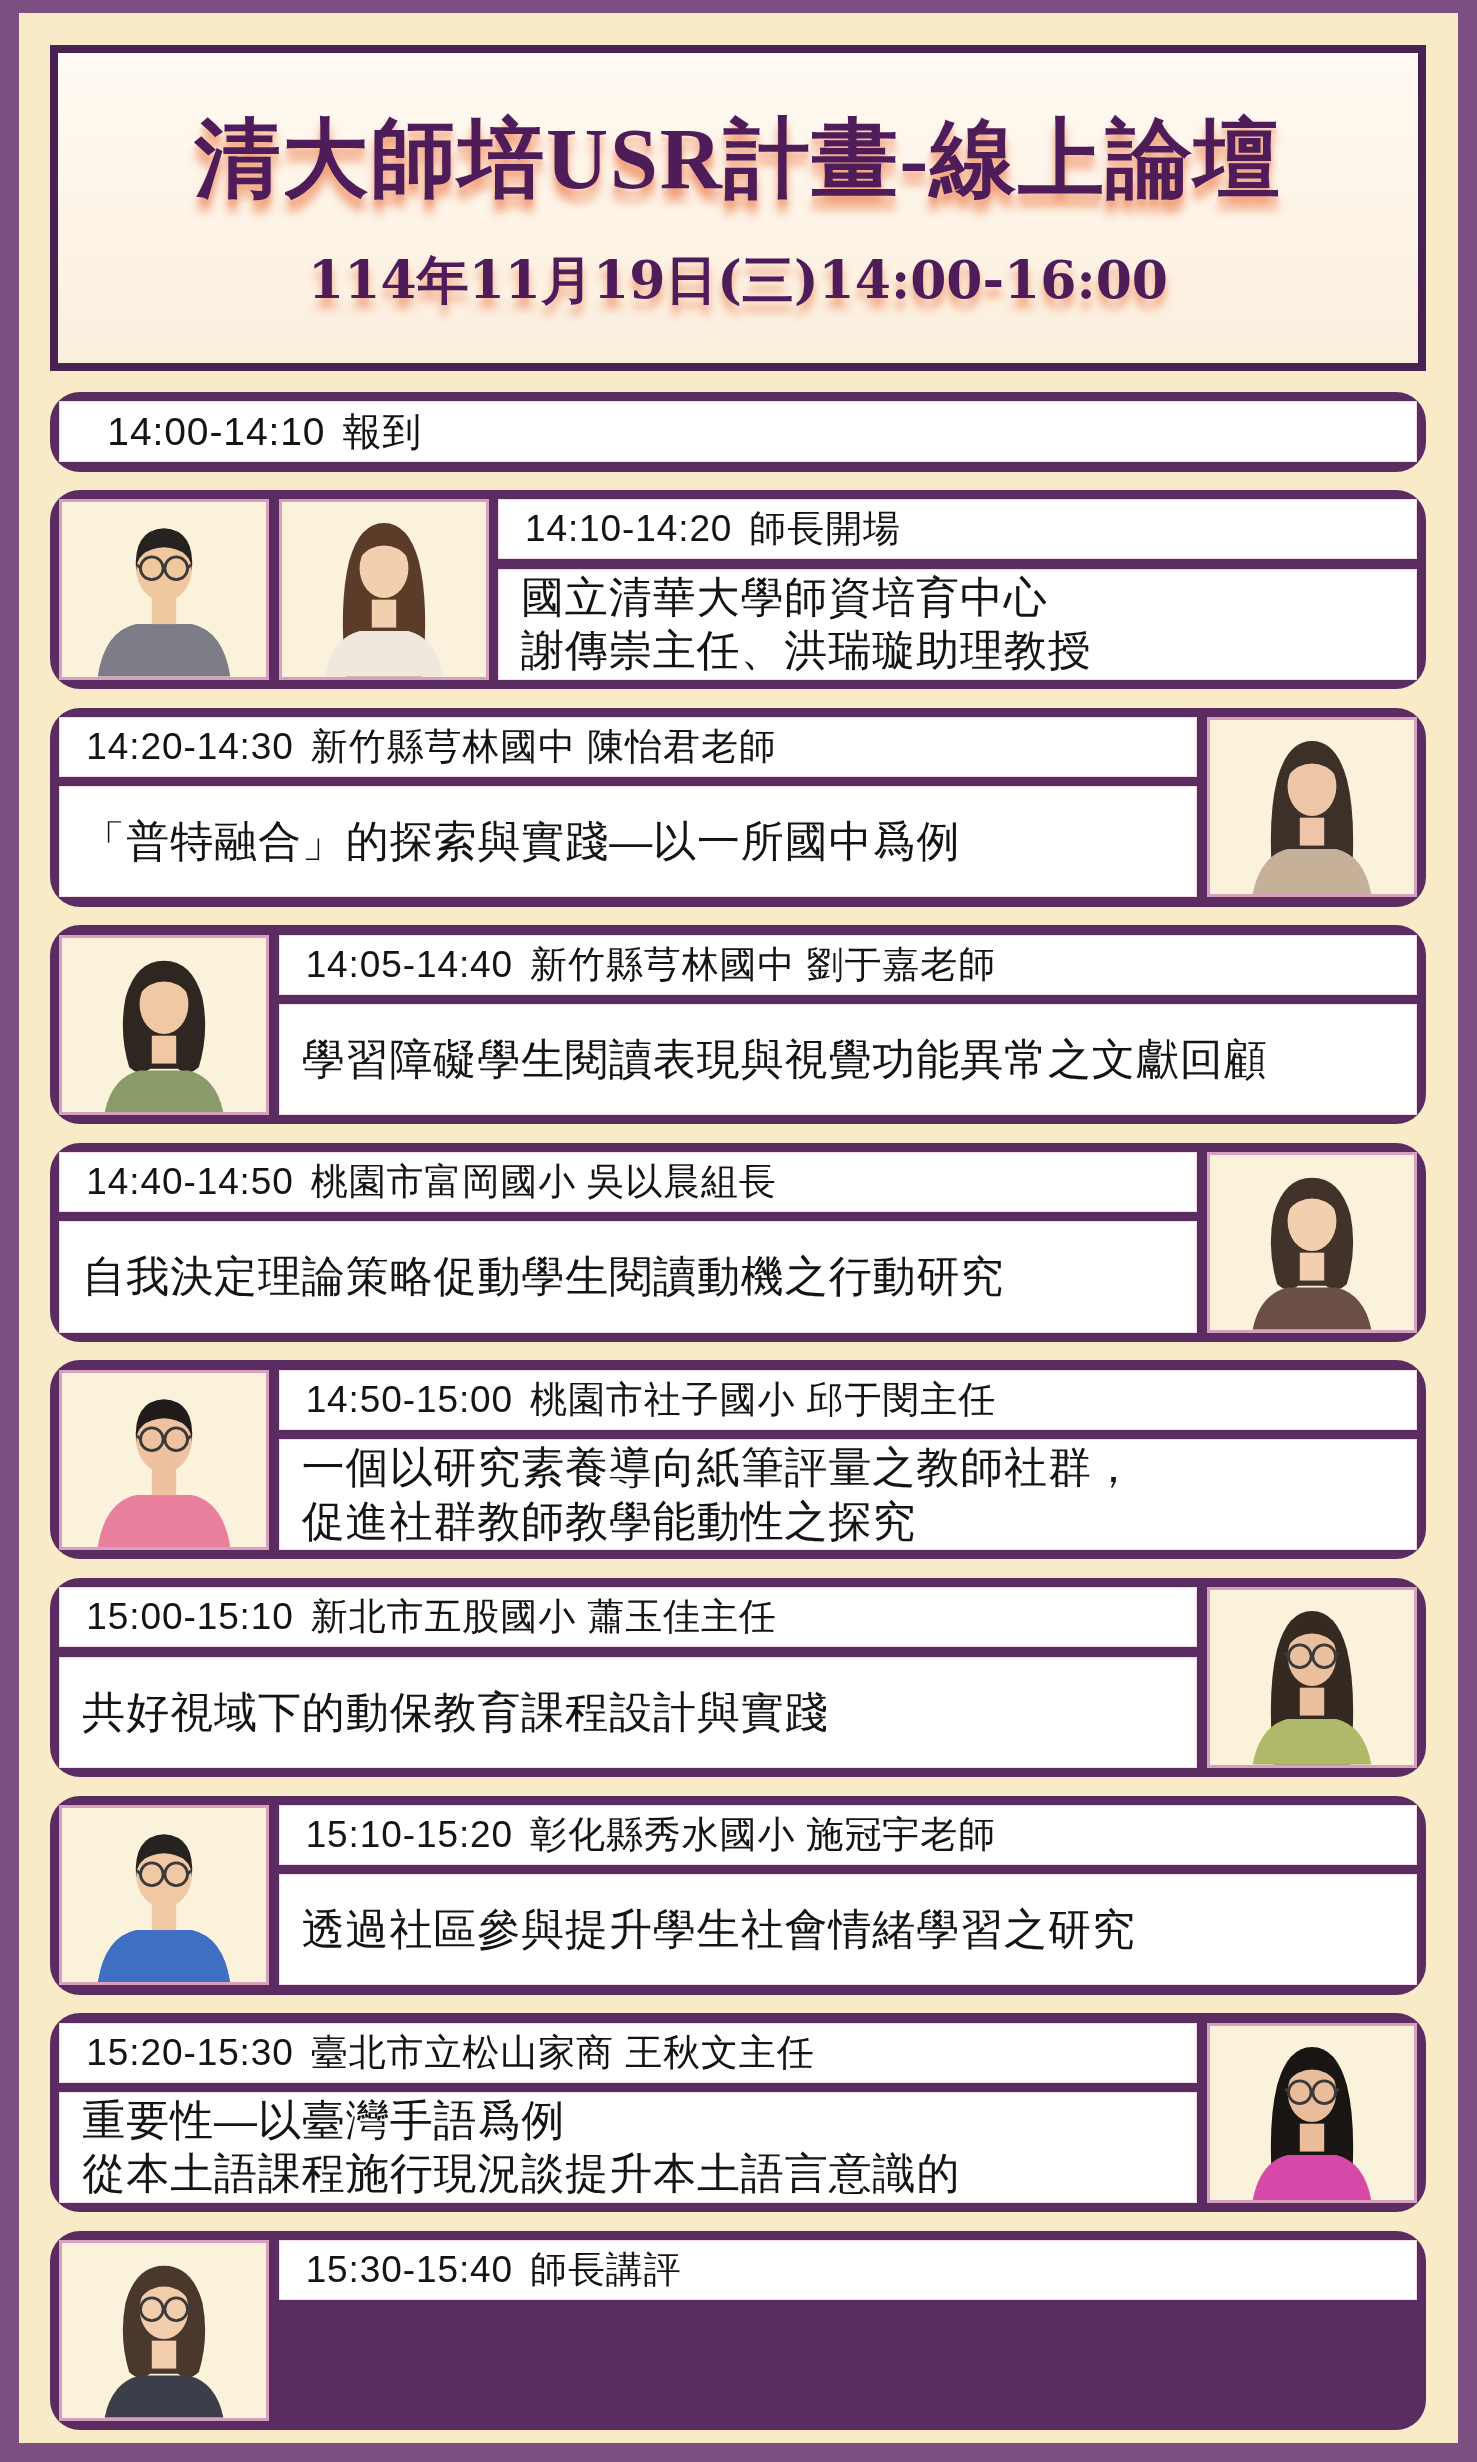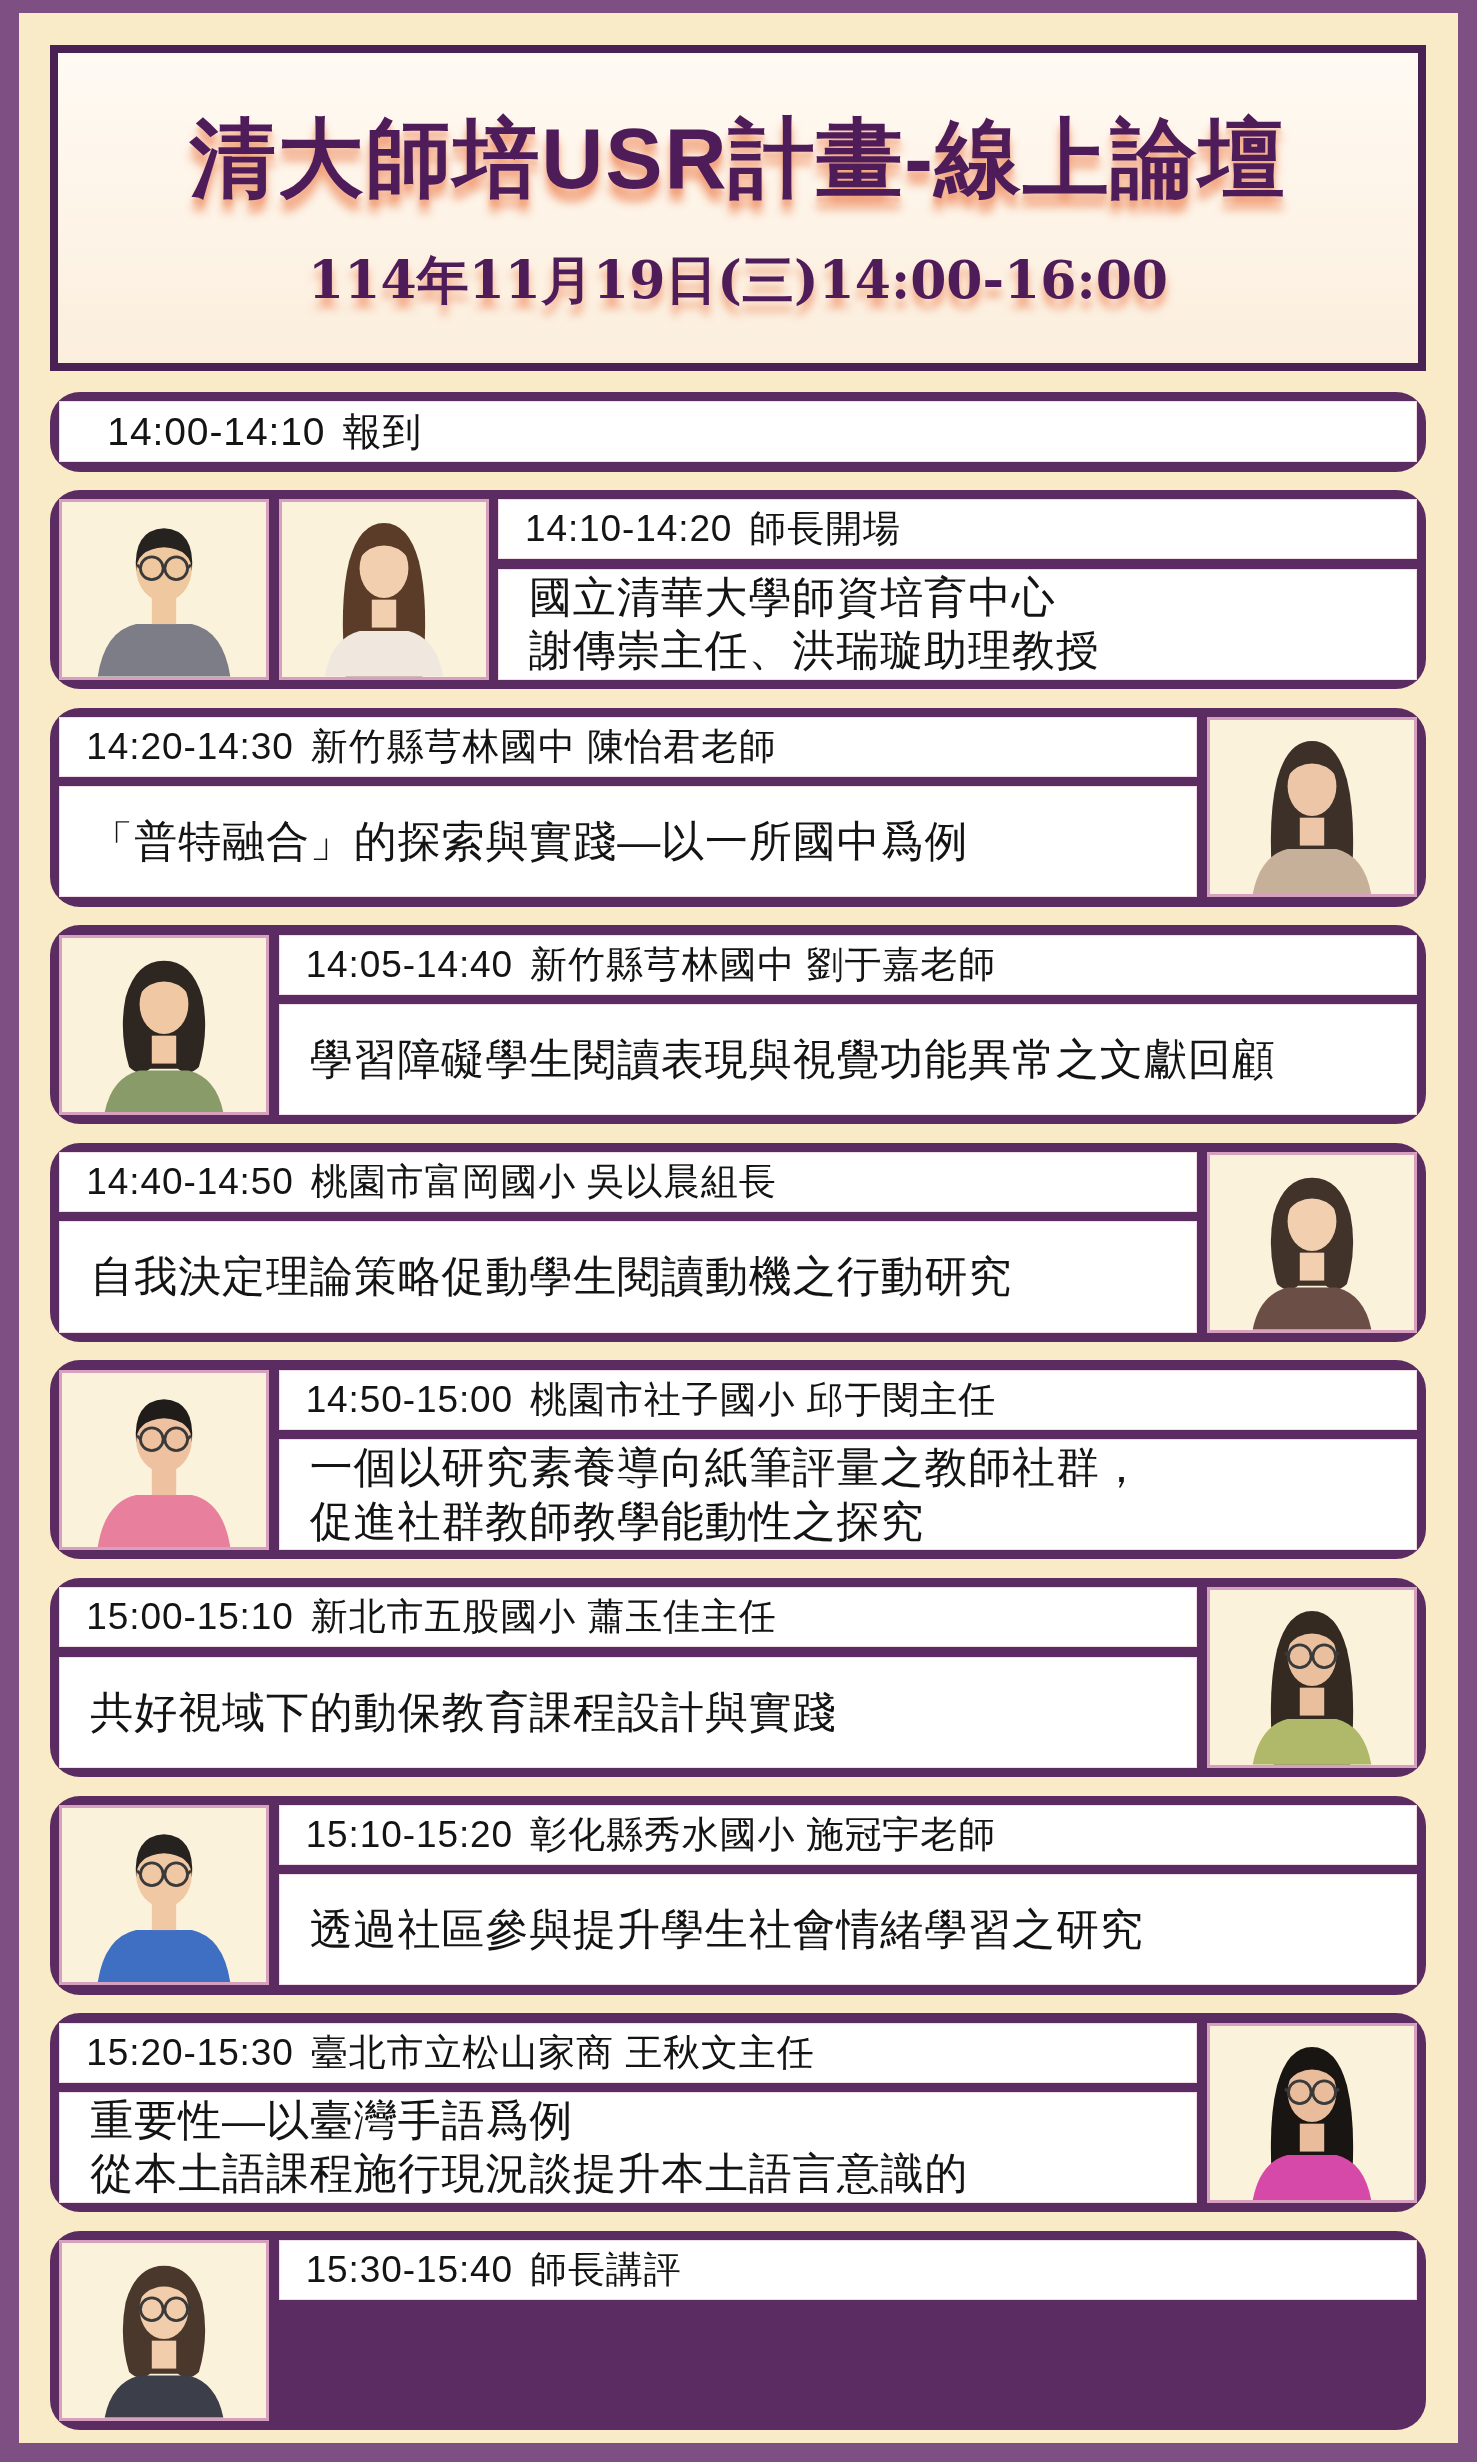--- a/index.html
+++ b/index.html
@@ -28,21 +28,21 @@
     width:1376px; height:326px;
     margin:0 auto;
     background:linear-gradient(180deg,#fffaf3 0%,#fdf3e6 60%,#fbeedd 100%);
     border:8.4px solid #4a2153;
     display:flex; flex-direction:column;
     align-items:center; justify-content:center;
     gap:28px;
   }
   .title {
     margin:0;
-    font-family:Liberation Sans, sans-serif;
+    font-family:Liberation Serif, serif;
     font-weight:bold;
     font-size:86px;
     letter-spacing:1.9px;
     color:#4f1c5a;
     text-shadow:0 13px 9.3px rgba(240,148,106,.85), 0 5.6px 3.7px rgba(240,148,106,.4);
     white-space:nowrap;
   }
   .datetime {
     font-family:"DejaVu Serif","Liberation Serif",serif;
     font-weight:bold;
@@ -78,21 +78,21 @@
     width:100%; height:100%;
     font-size:39px;
     padding-left:47px;
   }
   .time { margin-right:17px; letter-spacing:0.9px; }
   .session { letter-spacing:0.9px; }
   .col { flex:1; display:flex; flex-direction:column; gap:9.3px; min-width:0; }
   .bodycell {
     flex:1;
     display:flex; flex-direction:column; justify-content:center;
-    padding-left:30px;
+    padding-left:22px;
     font-size:43px;
     line-height:1.24;
     letter-spacing:0.9px;
   }
   .photo {
     box-sizing:border-box;
     flex:none;
     width:210px;
     background:#fbf2dc;
     border:3.7px solid #d6a0be;

